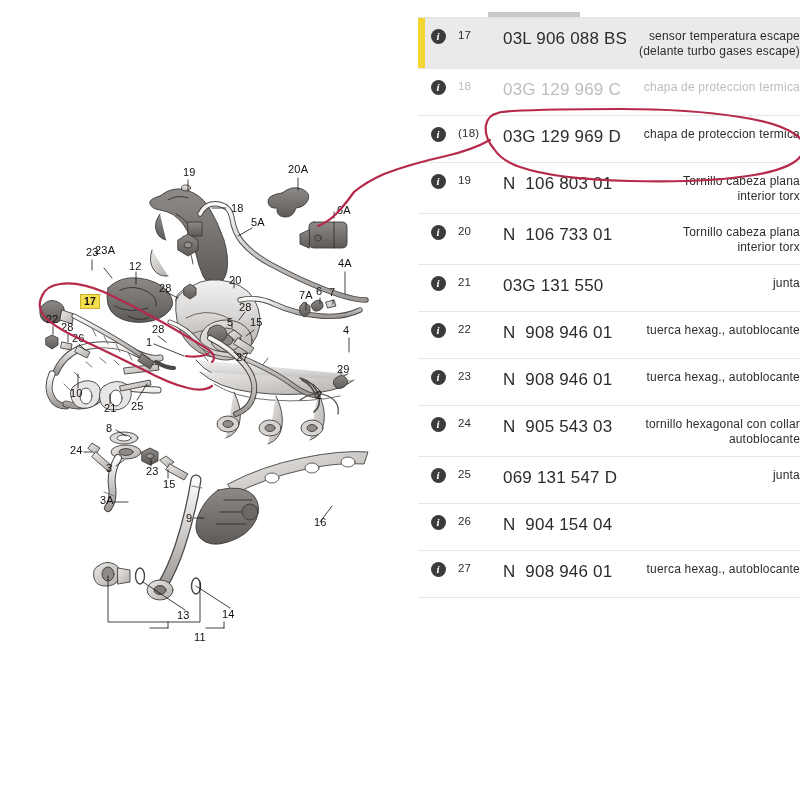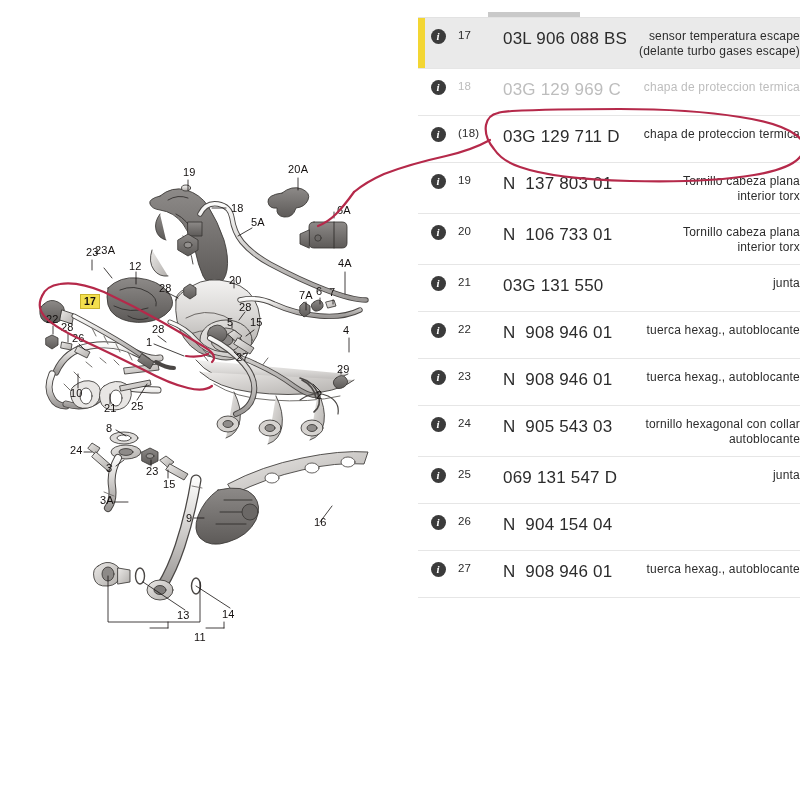--- a/index.html
+++ b/index.html
@@ -419,29 +419,29 @@
           </div>
           <div class="cell-no">18</div>
           <div class="cell-part">03G 129 969 C</div>
           <div class="cell-desc">chapa de proteccion termica</div>
         </div>
         <div class="row">
           <div class="cell-info">
             <span class="info-icon">i</span>
           </div>
           <div class="cell-no">(18)</div>
-          <div class="cell-part">03G 129 711 D</div>
+          <div class="cell-part">03G 129 969 D</div>
           <div class="cell-desc">chapa de proteccion termica</div>
         </div>
         <div class="row">
           <div class="cell-info">
             <span class="info-icon">i</span>
           </div>
           <div class="cell-no">19</div>
-          <div class="cell-part">N  137 803 01</div>
+          <div class="cell-part">N  106 803 01</div>
           <div class="cell-desc">Tornillo cabeza plana
 interior torx</div>
         </div>
         <div class="row">
           <div class="cell-info">
             <span class="info-icon">i</span>
           </div>
           <div class="cell-no">20</div>
           <div class="cell-part">N  106 733 01</div>
           <div class="cell-desc">Tornillo cabeza plana

